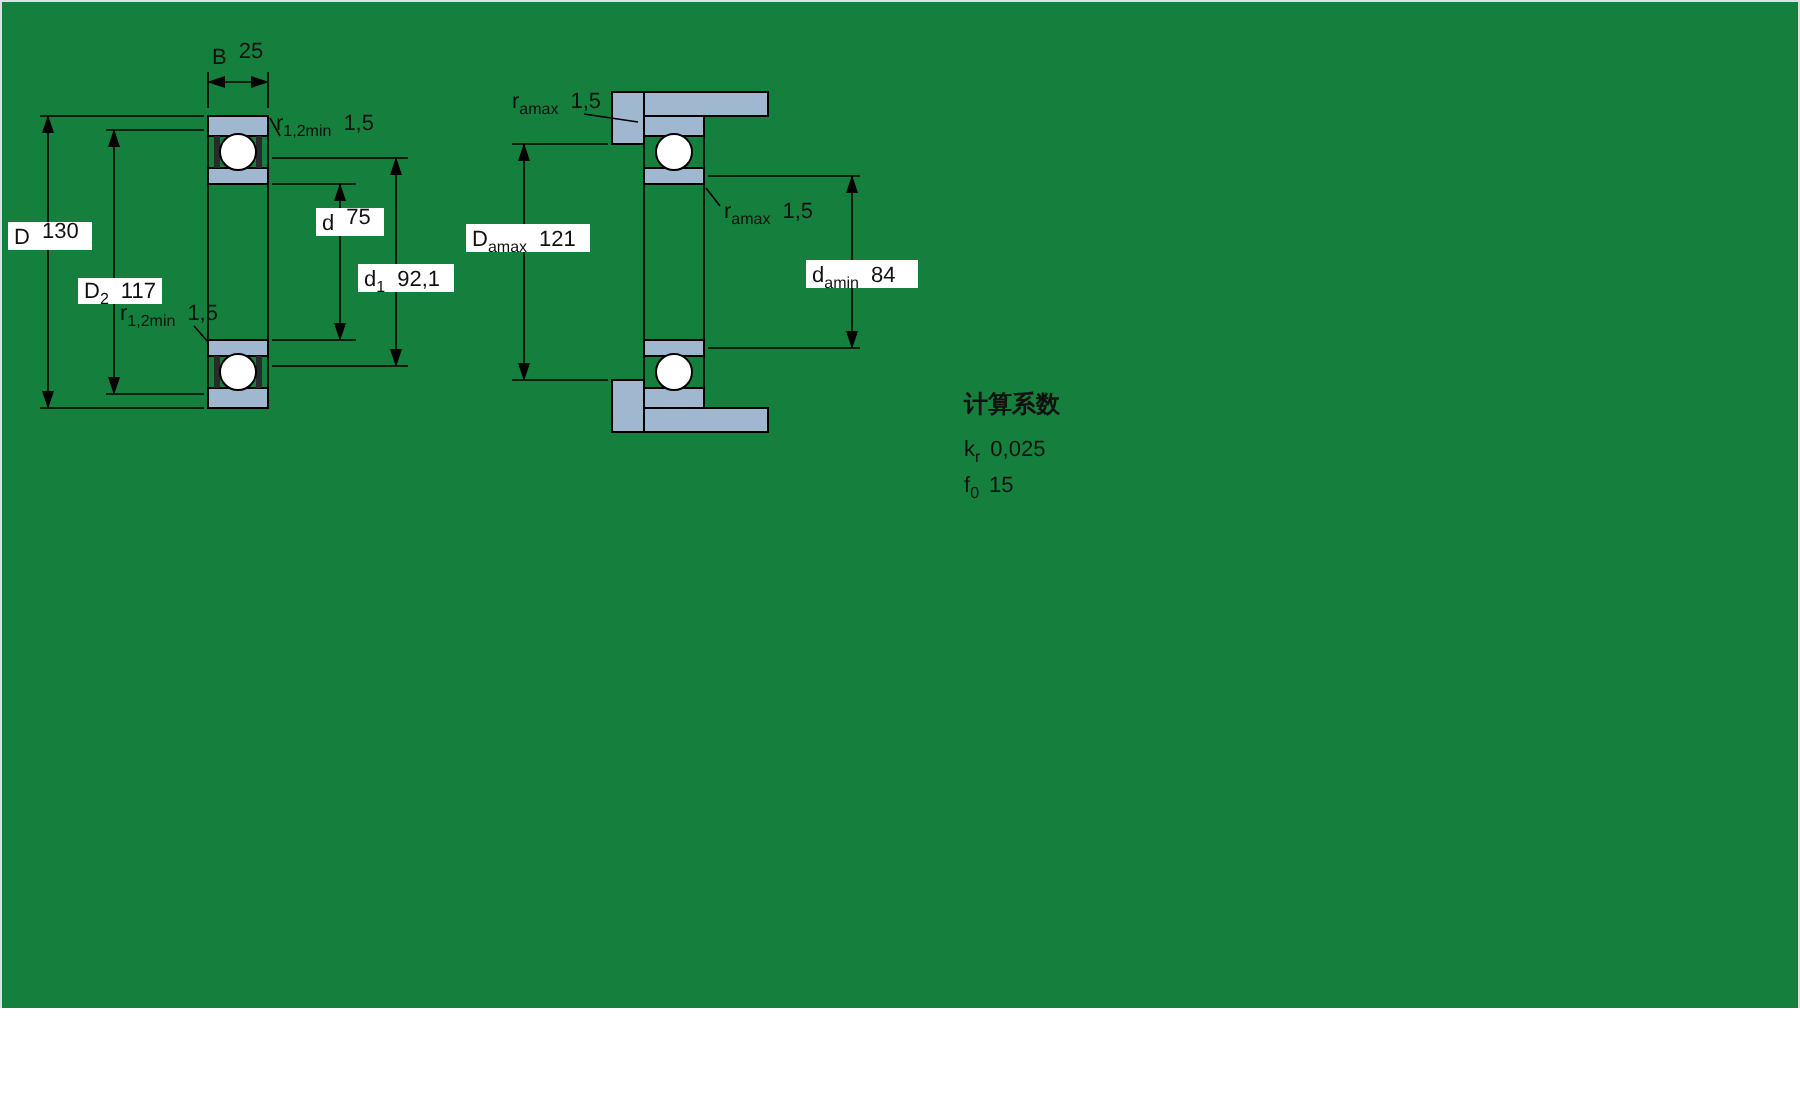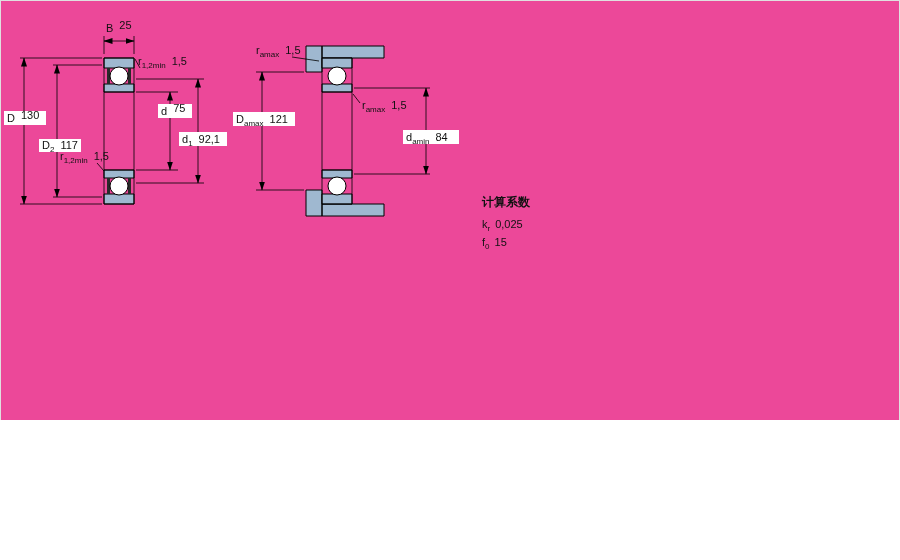--- a/index.html
+++ b/index.html
@@ -1,16 +1,16 @@
 <!DOCTYPE html>
 <html><head>
 <meta charset="utf-8">
 <style>
   html,body { margin:0; padding:0; background:#fff; }
-  .page { position:relative; width:900px; height:420px; background:#ec4899; overflow:hidden; }
+  .page { position:relative; width:900px; height:504px; background:#15803d; overflow:hidden; }
   svg { display:block; }
   .outl   { stroke:#000; stroke-width:1; }
   .thin   { stroke:#000; stroke-width:0.8; fill:none; }
   .ball   { fill:#ffffff; stroke:#000; stroke-width:1; }
   .lblbg  { fill:#ffffff; }
   .lbl    { font-family:"Liberation Sans", sans-serif; font-size:11px; fill:#111; }
   .sub    { font-size:8px; }
   .cjk    { font-size:12px; font-weight:bold; }
 </style>
 </head>

